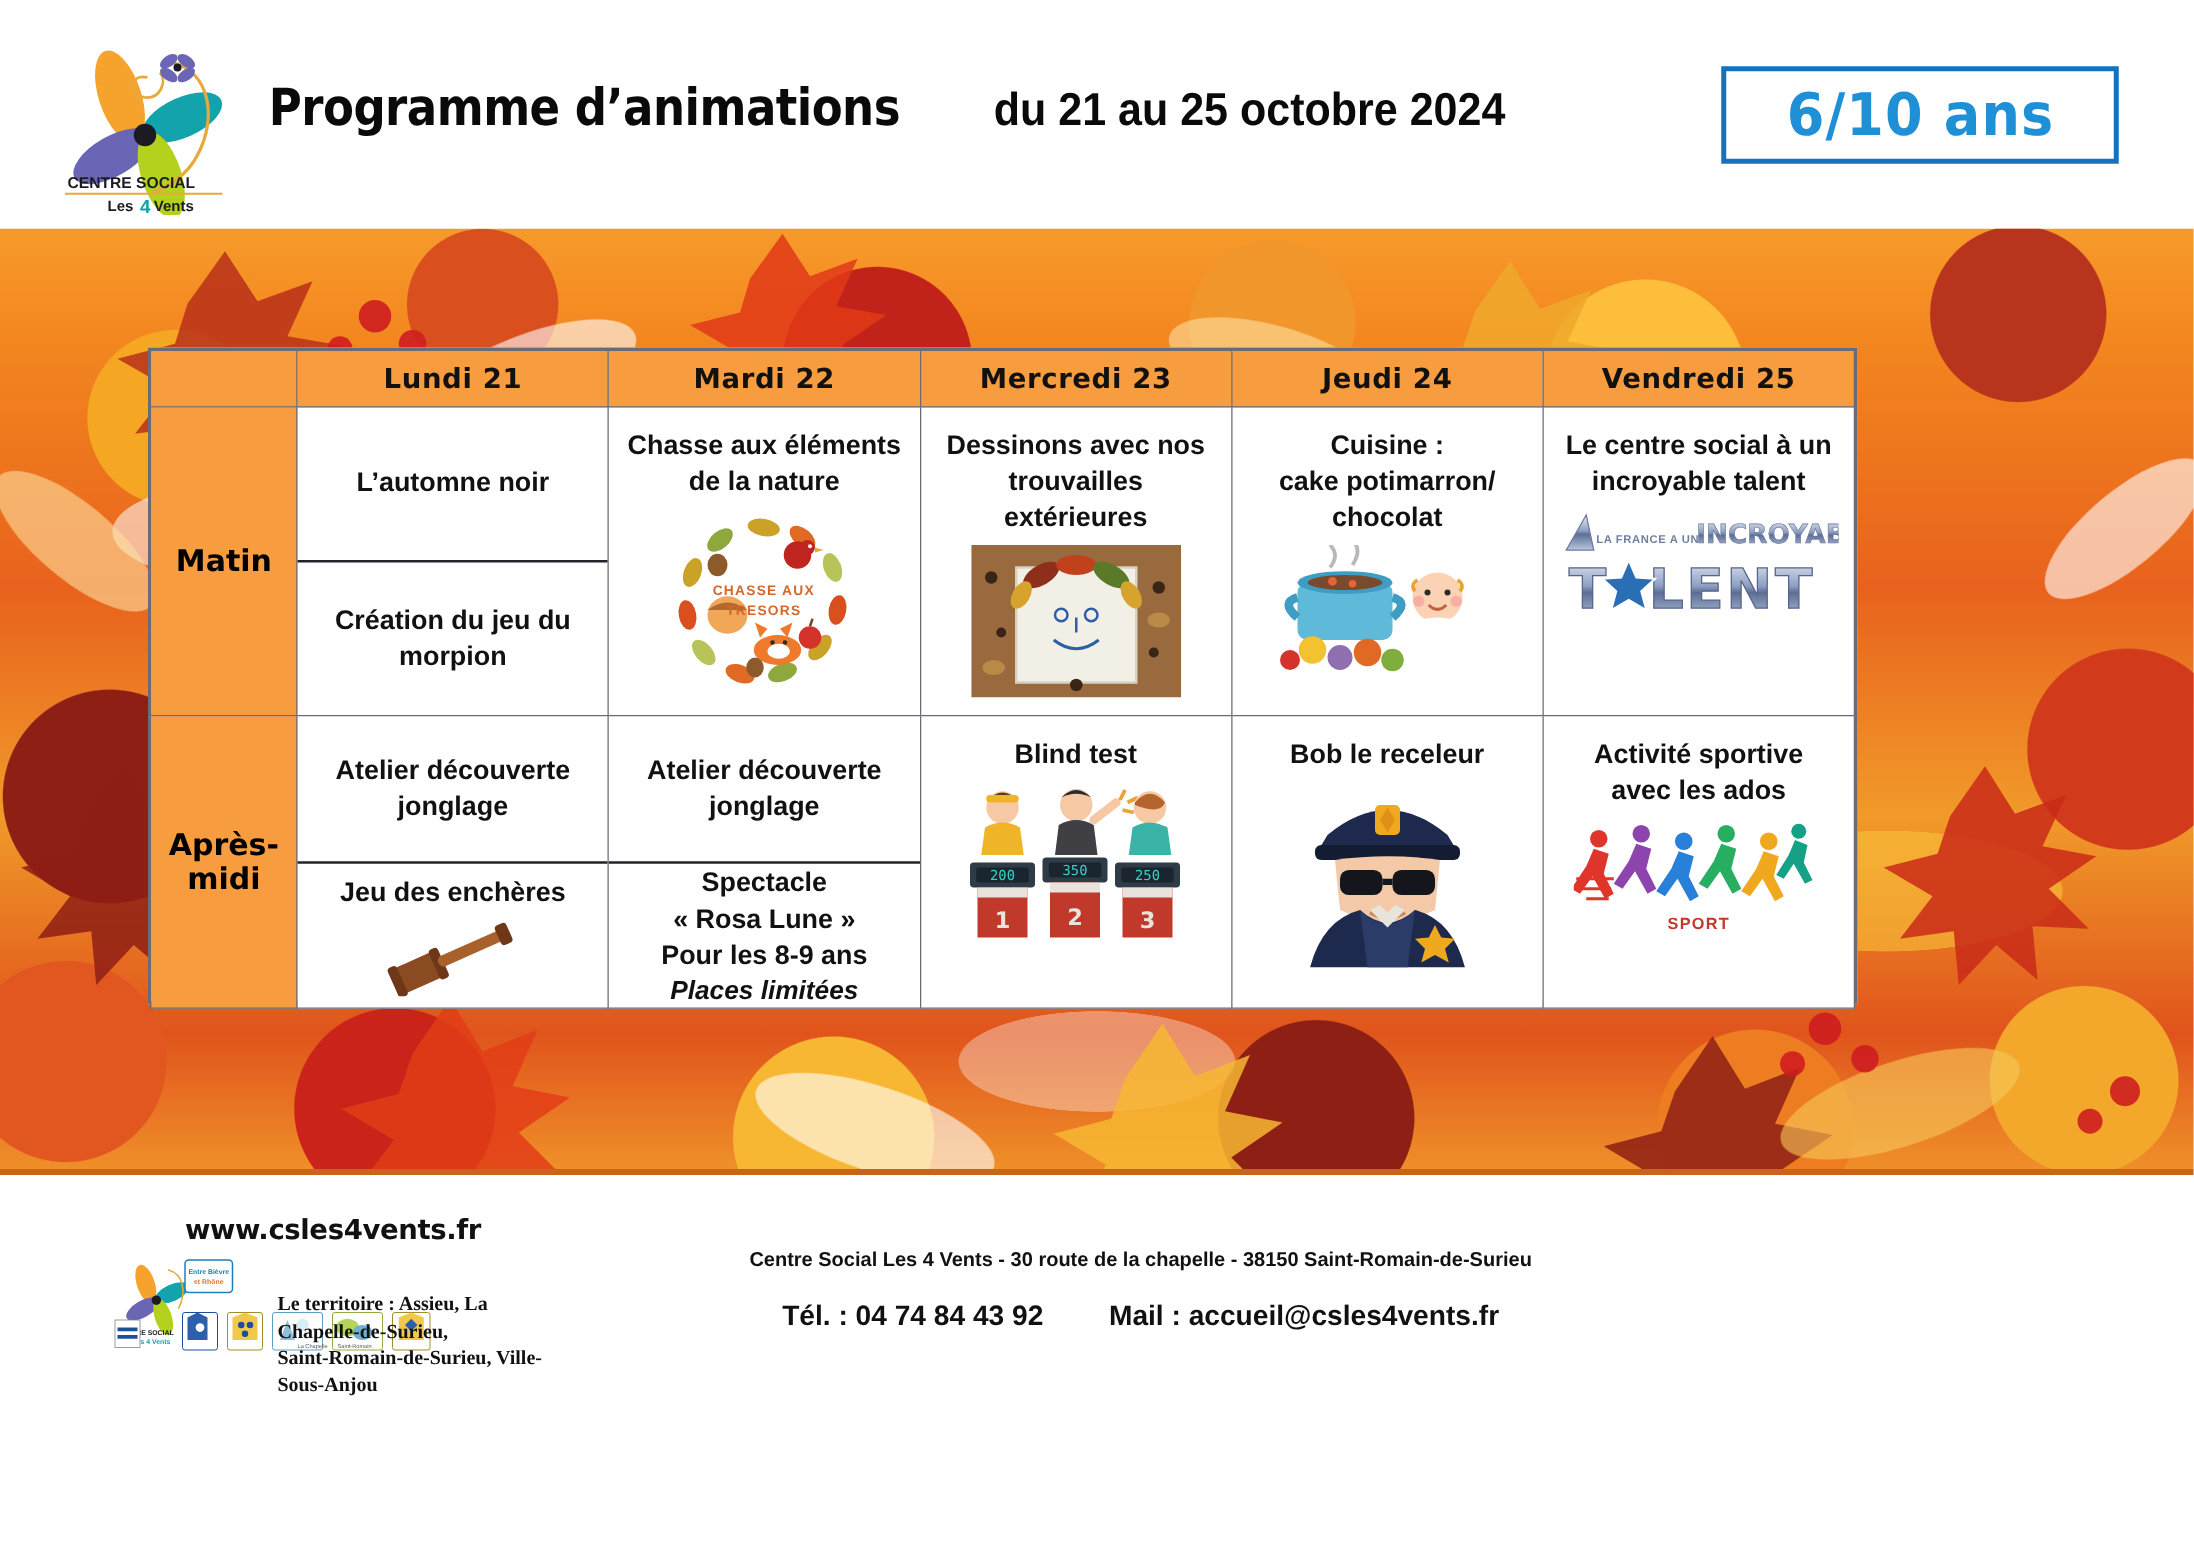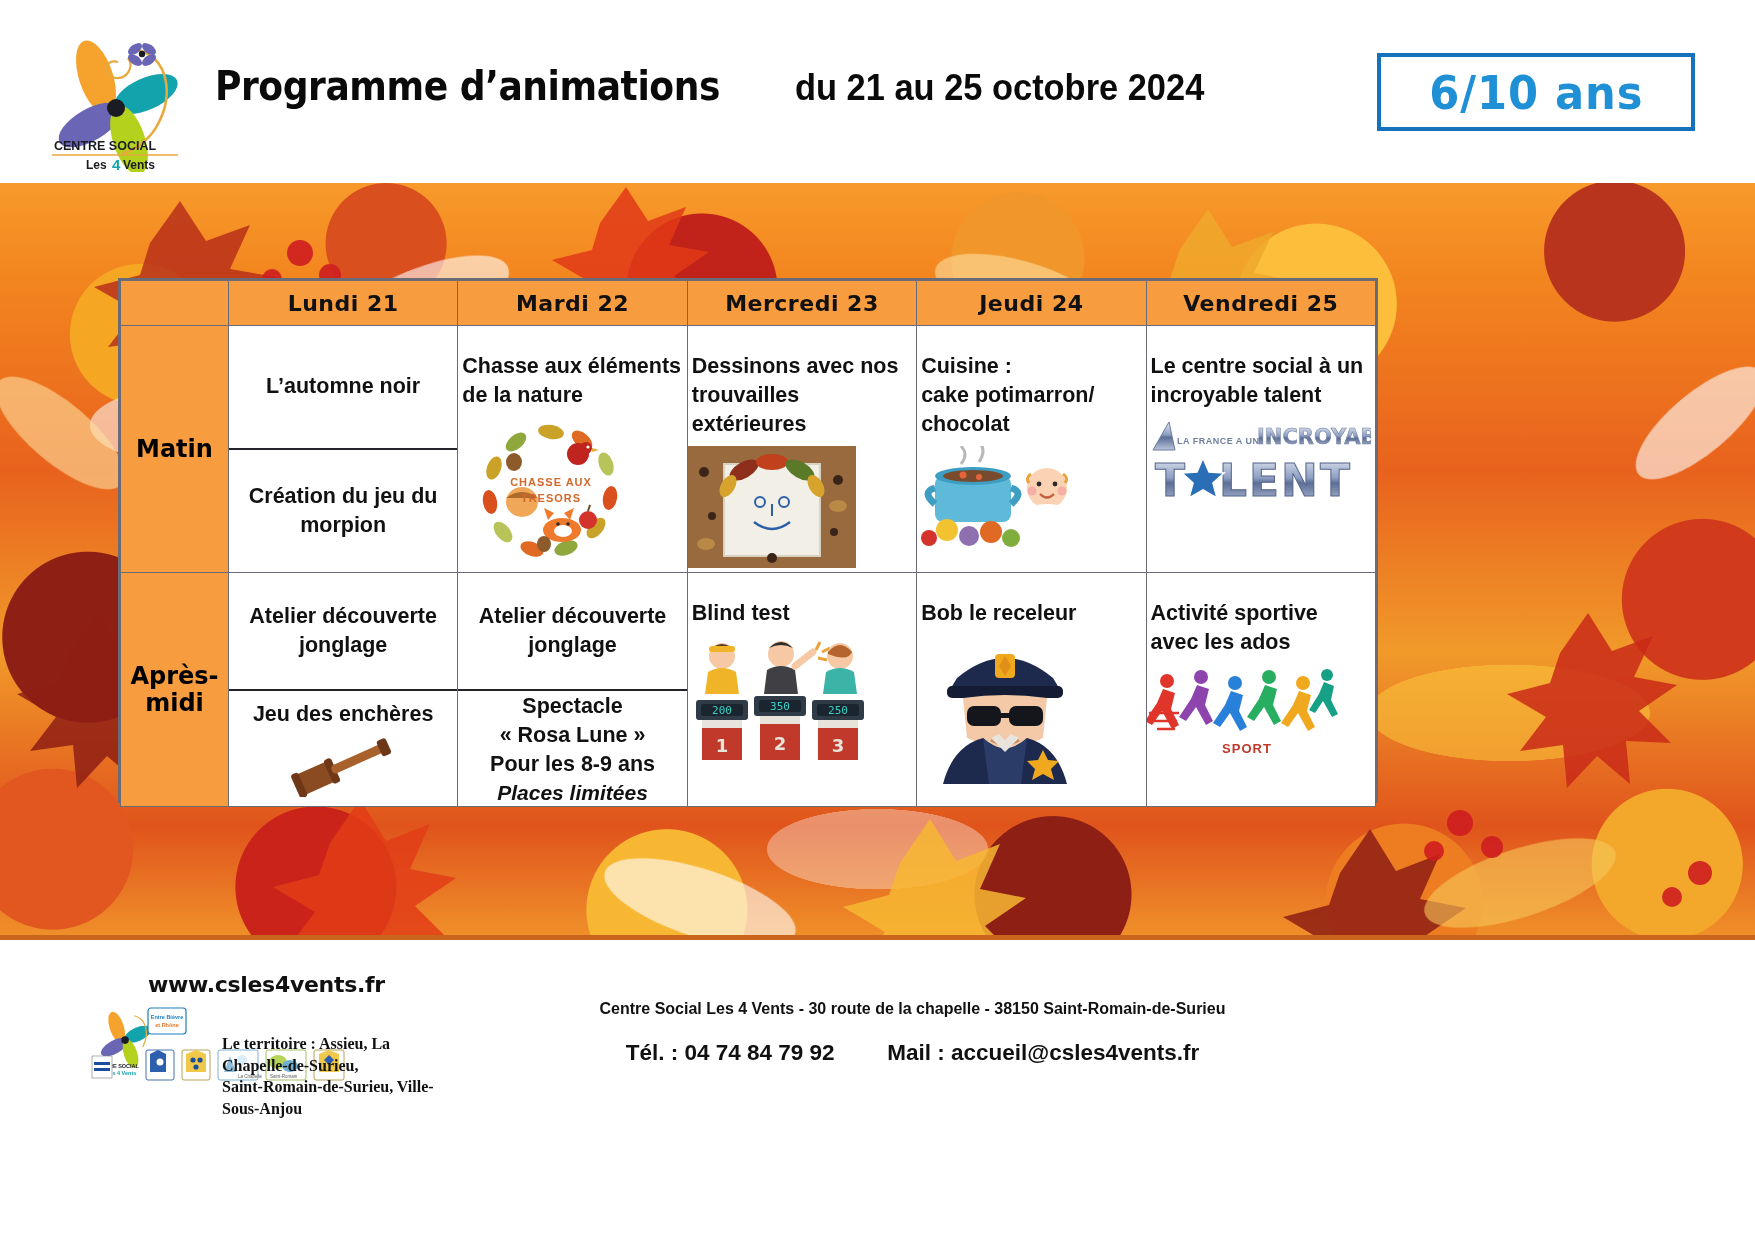--- a/index.html
+++ b/index.html
@@ -88,21 +88,21 @@
   .leafband::after{
     content:"";position:absolute;left:0;bottom:0;width:100%;height:5px;
     background:#c8651a;
   }
   .leaf-veil{
     position:absolute;left:0;top:0;width:100%;height:100%;
   }
 
   
   .table-wrap{
-    position:absolute;left:118px;top:278px;width:1260px;height:525px;
+    position:absolute;left:118px;top:278px;width:1368px;height:525px;
     border:2px solid #6b6b78;
     background:#ffffff;
     box-sizing:border-box;
   }
   table.prog{
     width:100%;height:100%;
     border-collapse:collapse;
     table-layout:fixed;
   }
   table.prog col.c-time{width:8.6%;}
@@ -147,22 +147,22 @@
     line-height:1.36;
     text-align:center;
     padding:0 4px;
   }
   .cell-txt.small{
     font-size:21px;font-style:italic;font-weight:bold;
     line-height:1.2;
   }
   .stack{
     display:flex;flex-direction:column;
-    align-items:flex-start;justify-content:flex-start;
-    height:100%;padding-top:26px;box-sizing:border-box;
+    align-items:center;justify-content:flex-start;
+    height:100%;padding-top:16px;box-sizing:border-box;
   }
   .art{margin-top:6px;display:block;}
 
   
   .footer{
     position:absolute;left:0;top:940px;width:1755px;height:301px;
     background:#ffffff;
   }
   .foot-url{
     position:absolute;left:148px;top:32px;
@@ -692,18 +692,18 @@
   </div>
 
   <div class="foot-terr">
     <div>Le territoire : Assieu, La Chapelle-de-Surieu,</div>
     <div>Saint-Romain-de-Surieu, Ville-Sous-Anjou</div>
   </div>
 
   <div class="foot-contact">
     <div class="foot-line1">Centre Social Les 4 Vents - 30 route de la chapelle - 38150 Saint-Romain-de-Surieu</div>
     <div class="foot-line2">
-      <span>Tél. : 04 74 84 79 92</span>
+      <span>Tél. : 04 74 84 43 92</span>
       <span class="gap"></span>
       <span>Mail : accueil@csles4vents.fr</span>
     </div>
   </div>
 </div>
 
 </body></html>

